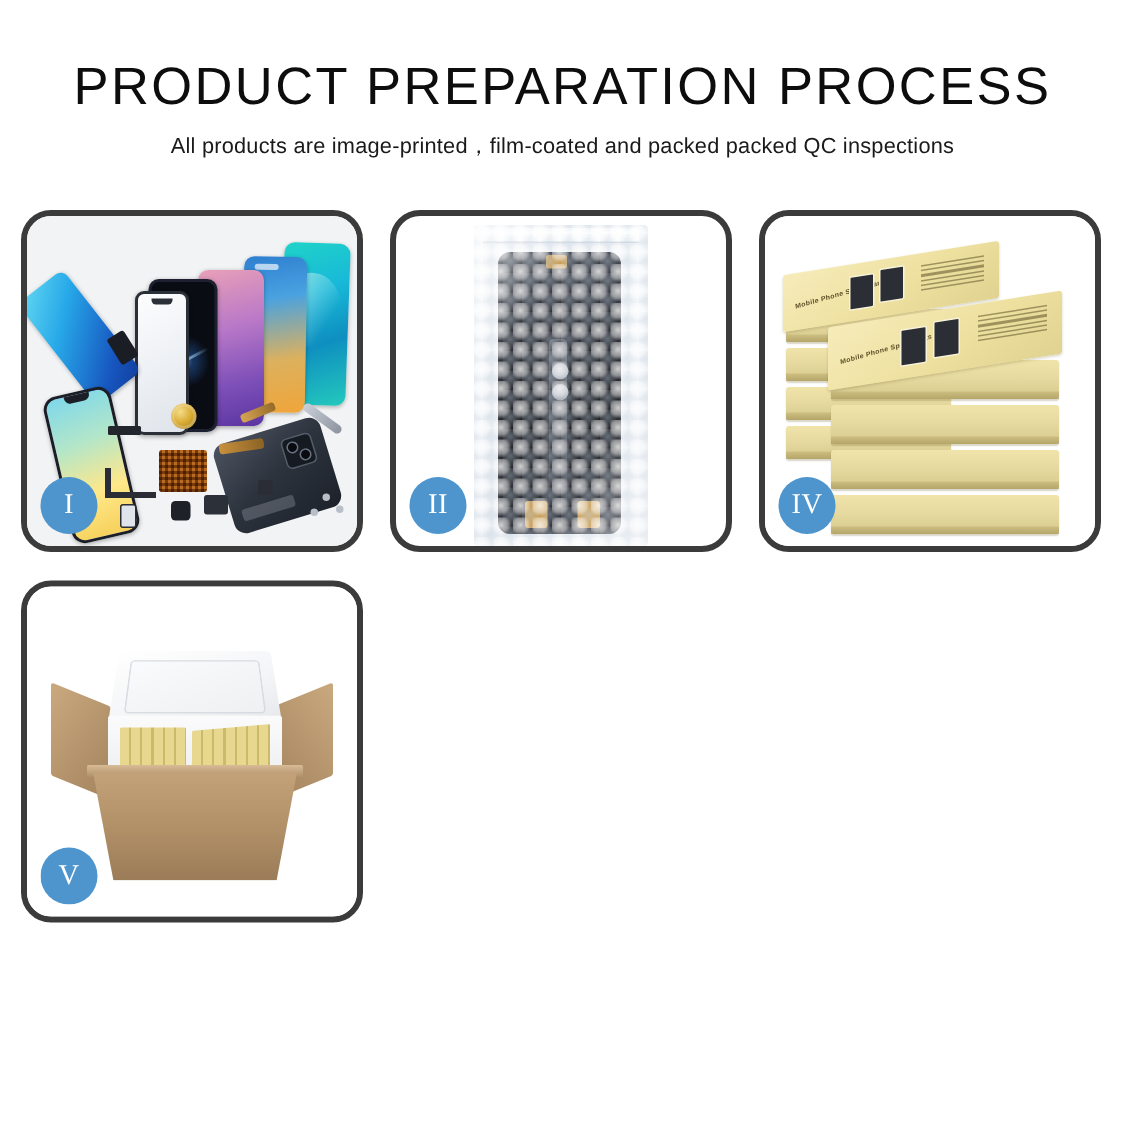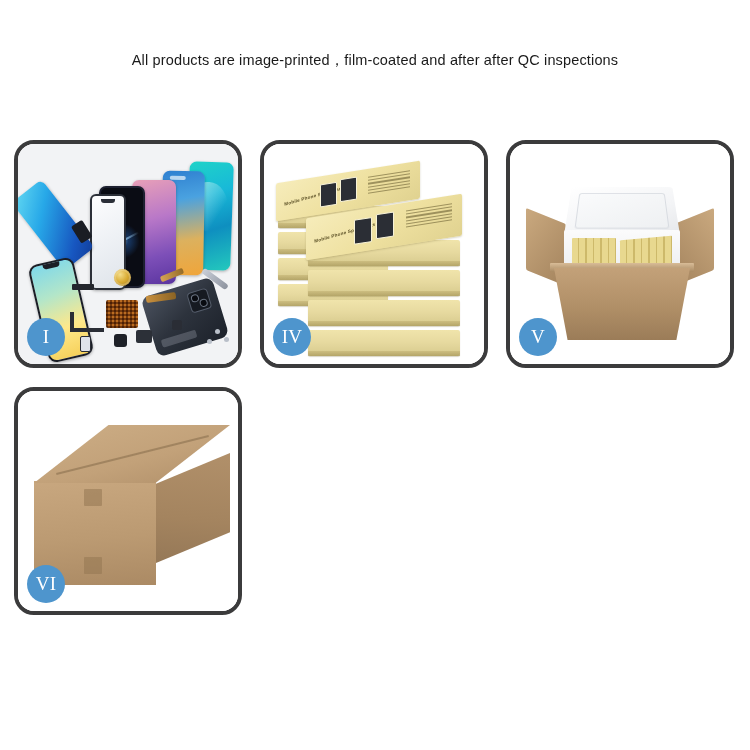--- a/index.html
+++ b/index.html
@@ -583,21 +583,22 @@
     background: rgba(148,119,82,0.55);
     border-radius: 1px;
   }
   .tapeTop { left: 66px; top: 98px; }
   .tapeBot { left: 66px; top: 166px; }
 </style>
 </head>
 <body>
 
 <div class="header">
-  <div class="subtitle">All products are image-printed，film-coated and after after QC inspections</div>
+  <div class="title">PRODUCT PREPARATION PROCESS</div>
+  <div class="subtitle">All products are image-printed，film-coated and packed packed QC inspections</div>
 </div>
 
 <div class="grid">
 
   <div class="panel">
     <div class="scene">
       <div class="p1-bg"></div>
 
       <div class="phone ph-teal"></div>
       <div class="phone ph-blueorange">
@@ -633,20 +634,38 @@
       <div class="part pt-sim"></div>
       <div class="part pt-btn"></div>
       <div class="part pt-tool"></div>
       <div class="part pt-screw1"></div>
       <div class="part pt-screw2"></div>
       <div class="part pt-screw3"></div>
     </div>
     <div class="badge">I</div>
   </div>
 
+  <div class="panel">
+    <div class="scene">
+      <div class="bag">
+        <div class="seal"></div>
+        <div class="screen-in">
+          <div class="flexline"></div>
+          <div class="conn1"></div>
+          <div class="conn2"></div>
+          <div class="tapeA"></div>
+          <div class="tapeB"></div>
+          <div class="tapeC"></div>
+        </div>
+        <div class="bubbles"></div>
+        <div class="bag-gloss"></div>
+      </div>
+    </div>
+    <div class="badge">II</div>
+  </div>
 
 
   <div class="panel">
     <div class="scene p4">
 
       <div class="stackbox" style="left:14px; top:62px; width:110px; height:22px;">
           <div class="side"></div>
         </div>
       <div class="stackbox" style="left:14px; top:88px; width:110px; height:22px;">
           <div class="side"></div>
@@ -709,26 +728,14 @@
       <div class="foamlid"></div>
       <div class="foambox"></div>
       <div class="ylot ylotA"></div>
       <div class="ylot ylotB"></div>
       <div class="carton-lip"></div>
       <div class="carton-body"></div>
     </div>
     <div class="badge">V</div>
   </div>
 
-  <div class="panel">
-    <div class="scene p6">
-      <div class="c6-left-real"></div>
-      <div class="c6-right"></div>
-      <div class="c6-top">
-        <div class="seam"></div>
-      </div>
-      <div class="tape tapeTop"></div>
-      <div class="tape tapeBot"></div>
-    </div>
-    <div class="badge">VI</div>
-  </div>
 
 </div>
 
 </body></html>

